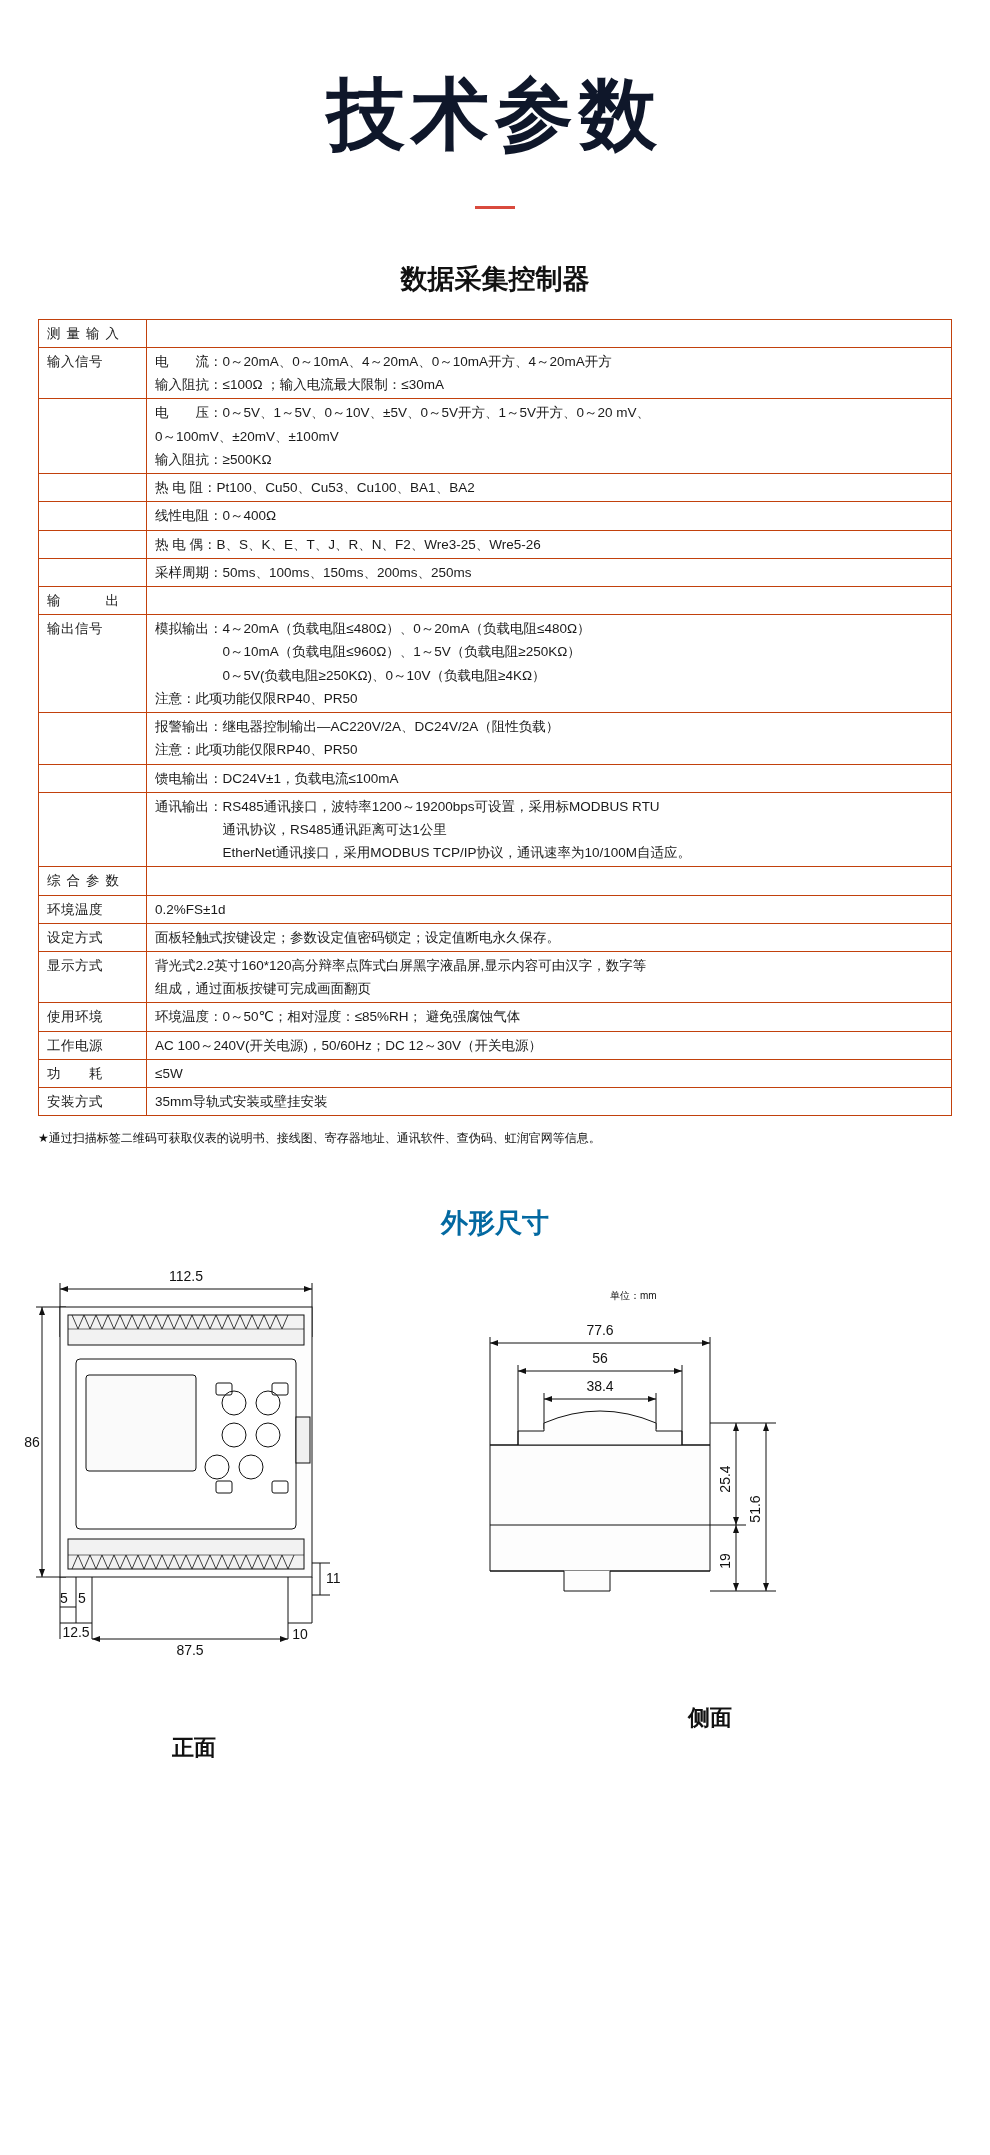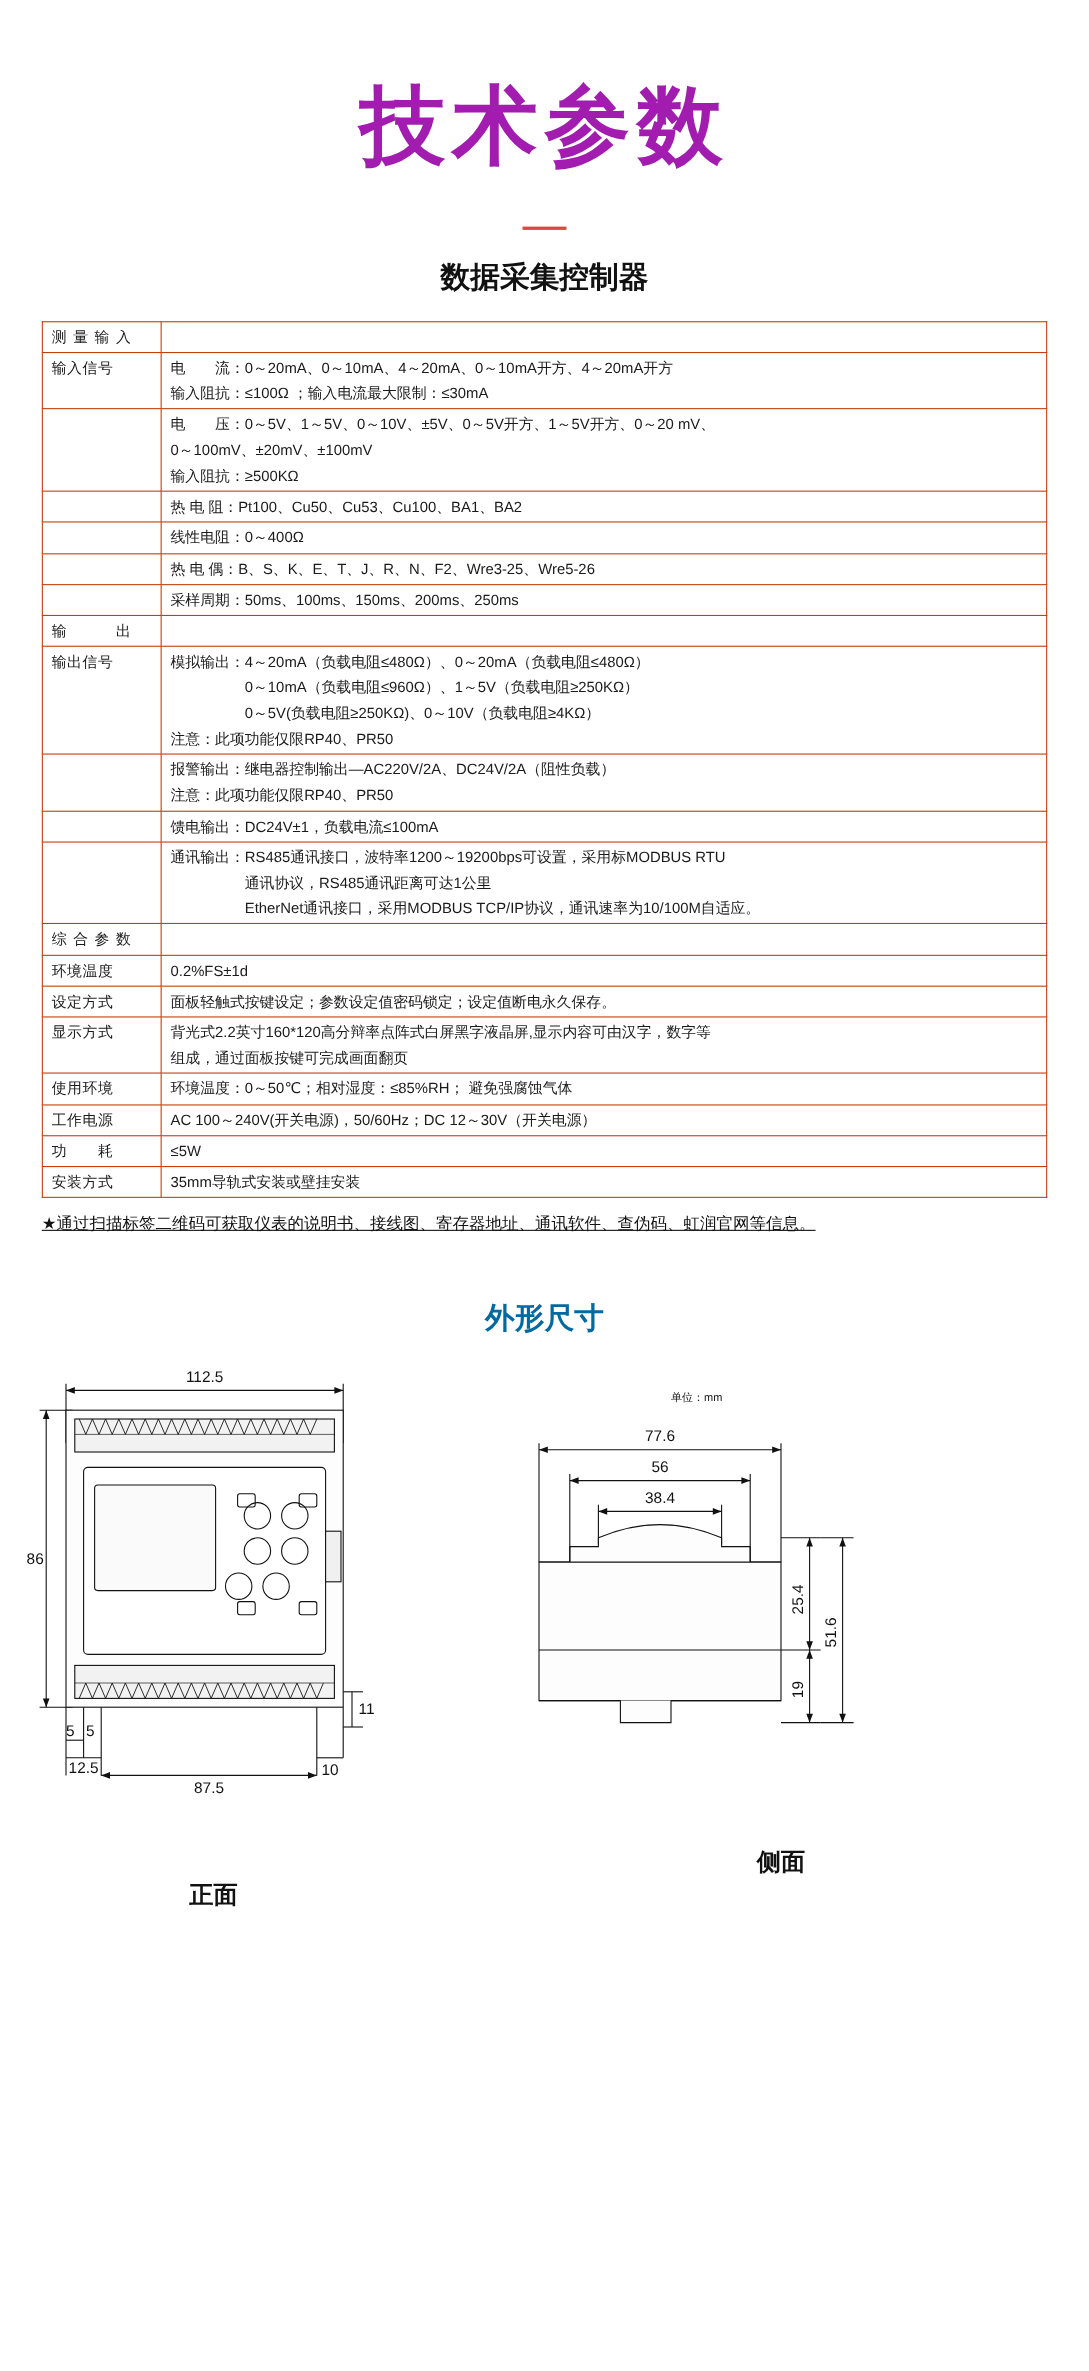--- a/index.html
+++ b/index.html
@@ -14,33 +14,33 @@
   .page { width: 990px; position: relative; }
 
   
   .main-title {
     text-align: center;
     font-size: 78px;
     font-weight: 700;
     letter-spacing: 6px;
     padding-top: 72px;
     line-height: 1.1;
-    color: #a21caf;
+    color: #0f172a;
   }
   .divider-dash {
     width: 40px;
     height: 3px;
     background: #d94a3d;
     margin: 48px auto 0 auto;
   }
   .sub-title {
     text-align: center;
     font-size: 27px;
     font-weight: 700;
-    margin-top: 25px;
+    margin-top: 52px;
     color: #111;
   }
 
   
   .table-wrap { padding: 22px 38px 0 38px; }
   table.spec {
     width: 100%;
     border-collapse: collapse;
     font-size: 13.5px;
     line-height: 1.72;
@@ -54,23 +54,22 @@
   td.lbl { width: 108px; text-align: left; letter-spacing: 0.5px; }
   td.val { width: auto; }
   td.section {
     letter-spacing: 6px;
   }
   .ind { display: block; }
 
   
   .note {
     padding: 14px 38px 0 38px;
-    font-size: 15px;
+    font-size: 12px;
     color: #111;
-    text-decoration: underline;
   }
 
   
   .dim-title {
     text-align: center;
     font-size: 27px;
     font-weight: 700;
     margin-top: 58px;
     color: #0369a1;
   }

